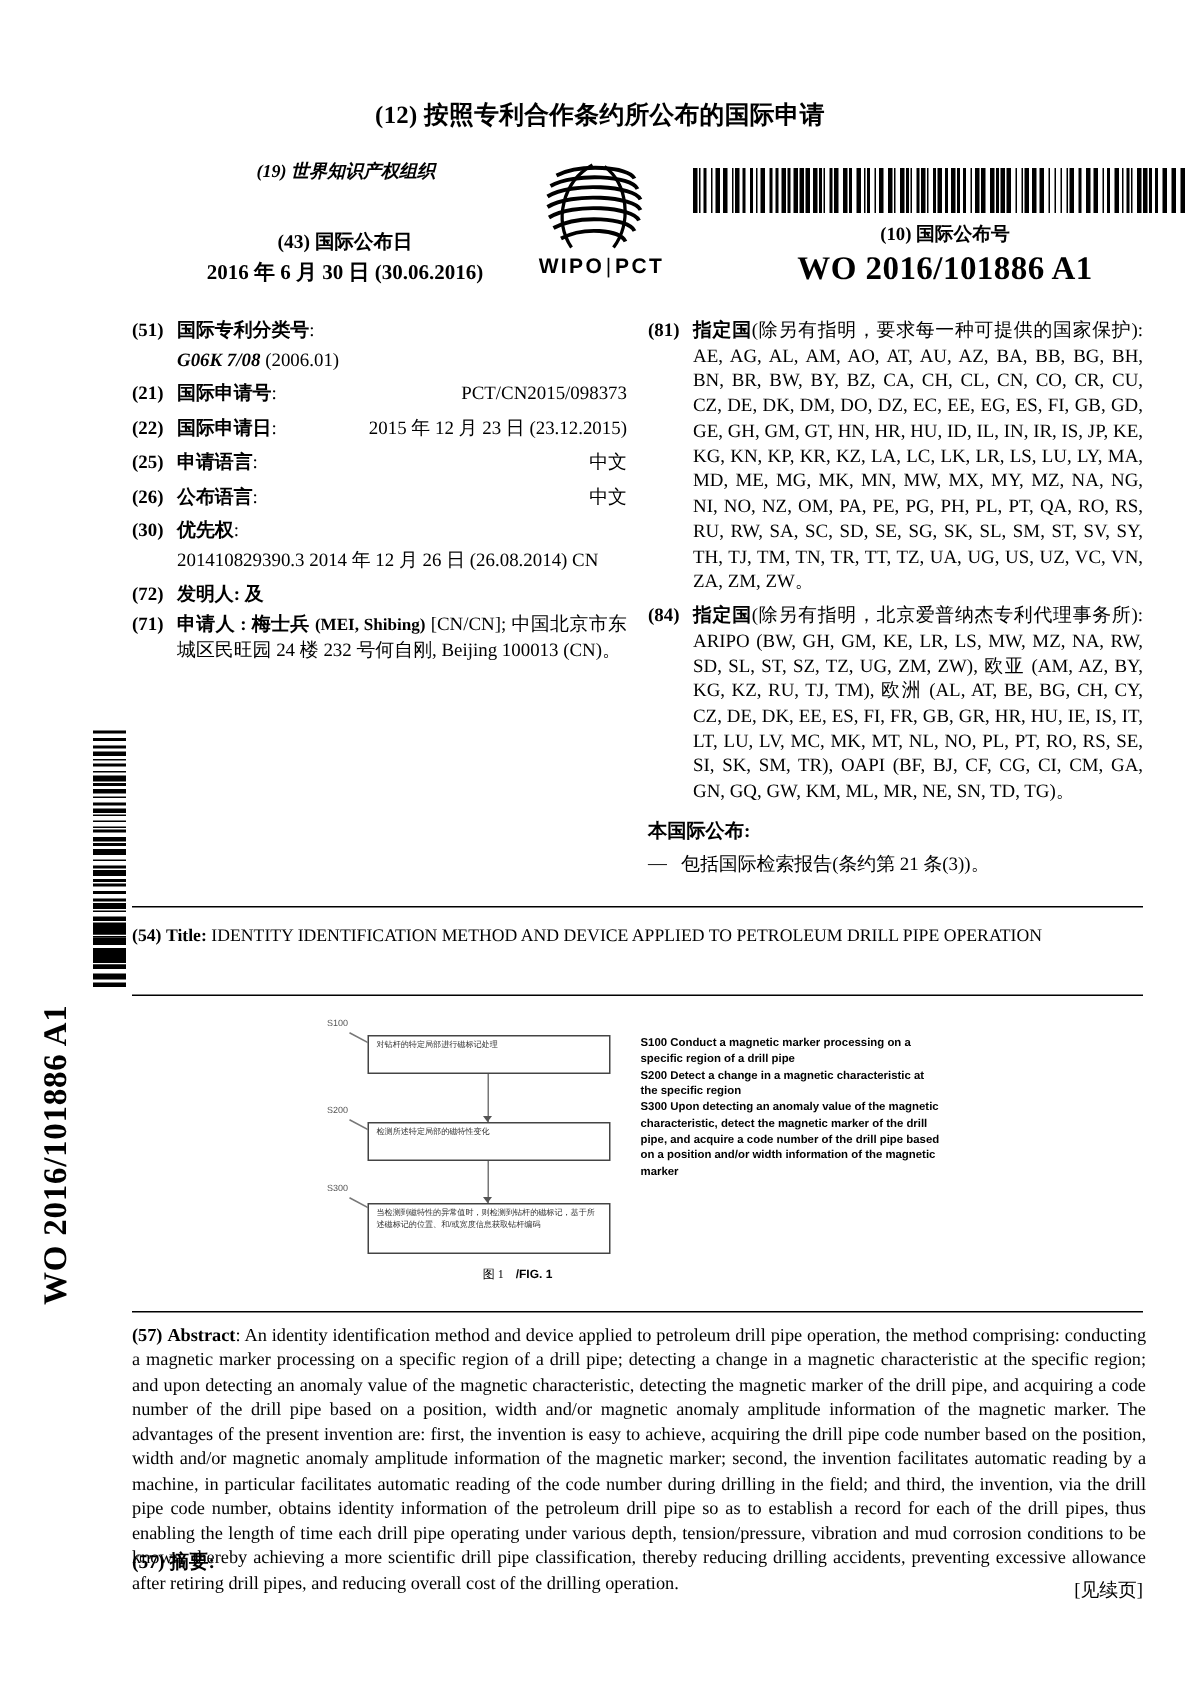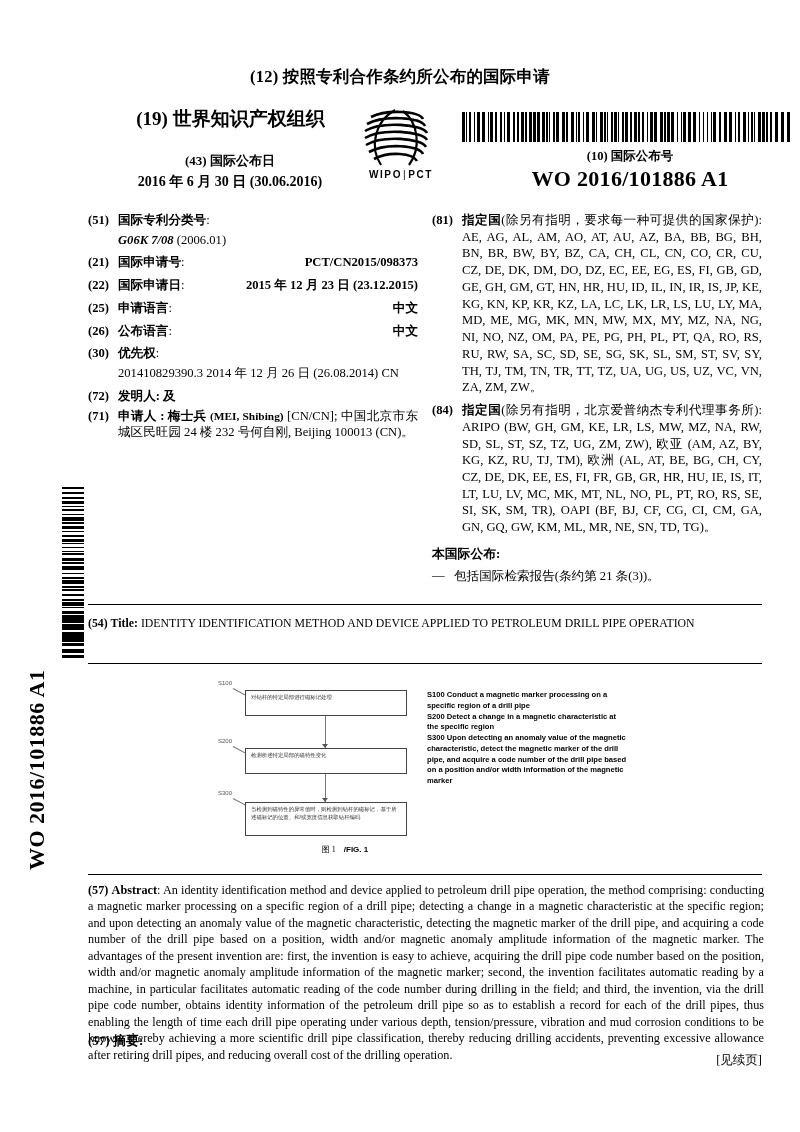--- a/index.html
+++ b/index.html
@@ -20,39 +20,39 @@
     text-align: center;
     font-size: 16.5px; font-weight: bold;
     letter-spacing: .2px;
   }
   .hdr-title .num { font-family: "Liberation Serif", serif; font-weight: bold; }
 
   .org-block {
     position: absolute; left: 118px; top: 106px; width: 225px;
     text-align: center;
   }
-  .org-line1 { font-size: 19px; font-weight: bold; white-space: nowrap; }
+  .org-line1 { font-size: 12px; font-weight: bold; white-space: nowrap; font-style: italic; }
   .org-line1 .num { font-weight: bold; }
   .org-line2 { font-size: 13.5px; font-weight: bold; letter-spacing: 4px; margin-top: 4px; }
 
   .pubdate-block {
     position: absolute; left: 110px; top: 152px; width: 240px;
     text-align: center;
   }
   .pubdate-label { font-size: 13px; font-weight: bold; }
   .pubdate-value { font-size: 14px; font-weight: bold; margin-top: 3px; white-space: nowrap; }
 
   
   .wipo-logo { position: absolute; left: 345px; top: 107px; width: 112px; height: 82px; }
   .wipo-mark { position: absolute; left: 12px; top: 0; width: 78px; height: 62px; }
   .wipo-word {
     position: absolute; left: 0; top: 62px; width: 112px;
     text-align: center;
     font-family: "Liberation Sans", sans-serif;
-    font-size: 10px; font-weight: bold; letter-spacing: 1.6px;
+    font-size: 14px; font-weight: bold; letter-spacing: 1.6px;
     white-space: nowrap;
   }
   .wipo-word .bar { font-weight: normal; margin: 0 1px; }
 
   
   .barcode-top { position: absolute; left: 462px; top: 112px; width: 330px; height: 30px; }
   .barcode-top .b { position: absolute; top: 0; bottom: 0; background: #000; }
 
   .pubnum-block { position: absolute; left: 470px; top: 148px; width: 320px; text-align: center; }
   .pubnum-label { font-size: 12.5px; font-weight: bold; }
@@ -63,21 +63,21 @@
   .col-right { position: absolute; left: 432px; top: 212px; width: 330px; }
 
   .inid-row { display: flex; font-size: 12.6px; line-height: 1.33; margin-bottom: 6px; }
   .inid-code { width: 30px; flex: 0 0 30px; font-weight: bold; }
   .inid-body { flex: 1 1 auto; }
   .lbl { font-weight: bold; }
   .ipc { font-style: italic; font-weight: bold; }
   .tight { margin-bottom: 3px; }
 
   .kv { display: flex; justify-content: space-between; }
-  .kv-val { font-weight: bold; }
+  .kv-val { font-weight: normal; }
 
   .para { text-align: justify; }
   .smallcaps-en { font-weight: bold; font-size: 11.4px; }
 
   .pub-head { font-weight: bold; font-size: 12.8px; margin-top: 10px; }
   .pub-item { display: flex; font-size: 12.6px; margin-top: 5px; }
   .pub-dash { width: 22px; flex: 0 0 22px; }
 
   
   .rule { position: absolute; left: 88px; width: 674px; border-top: 1.6px solid #000; }

